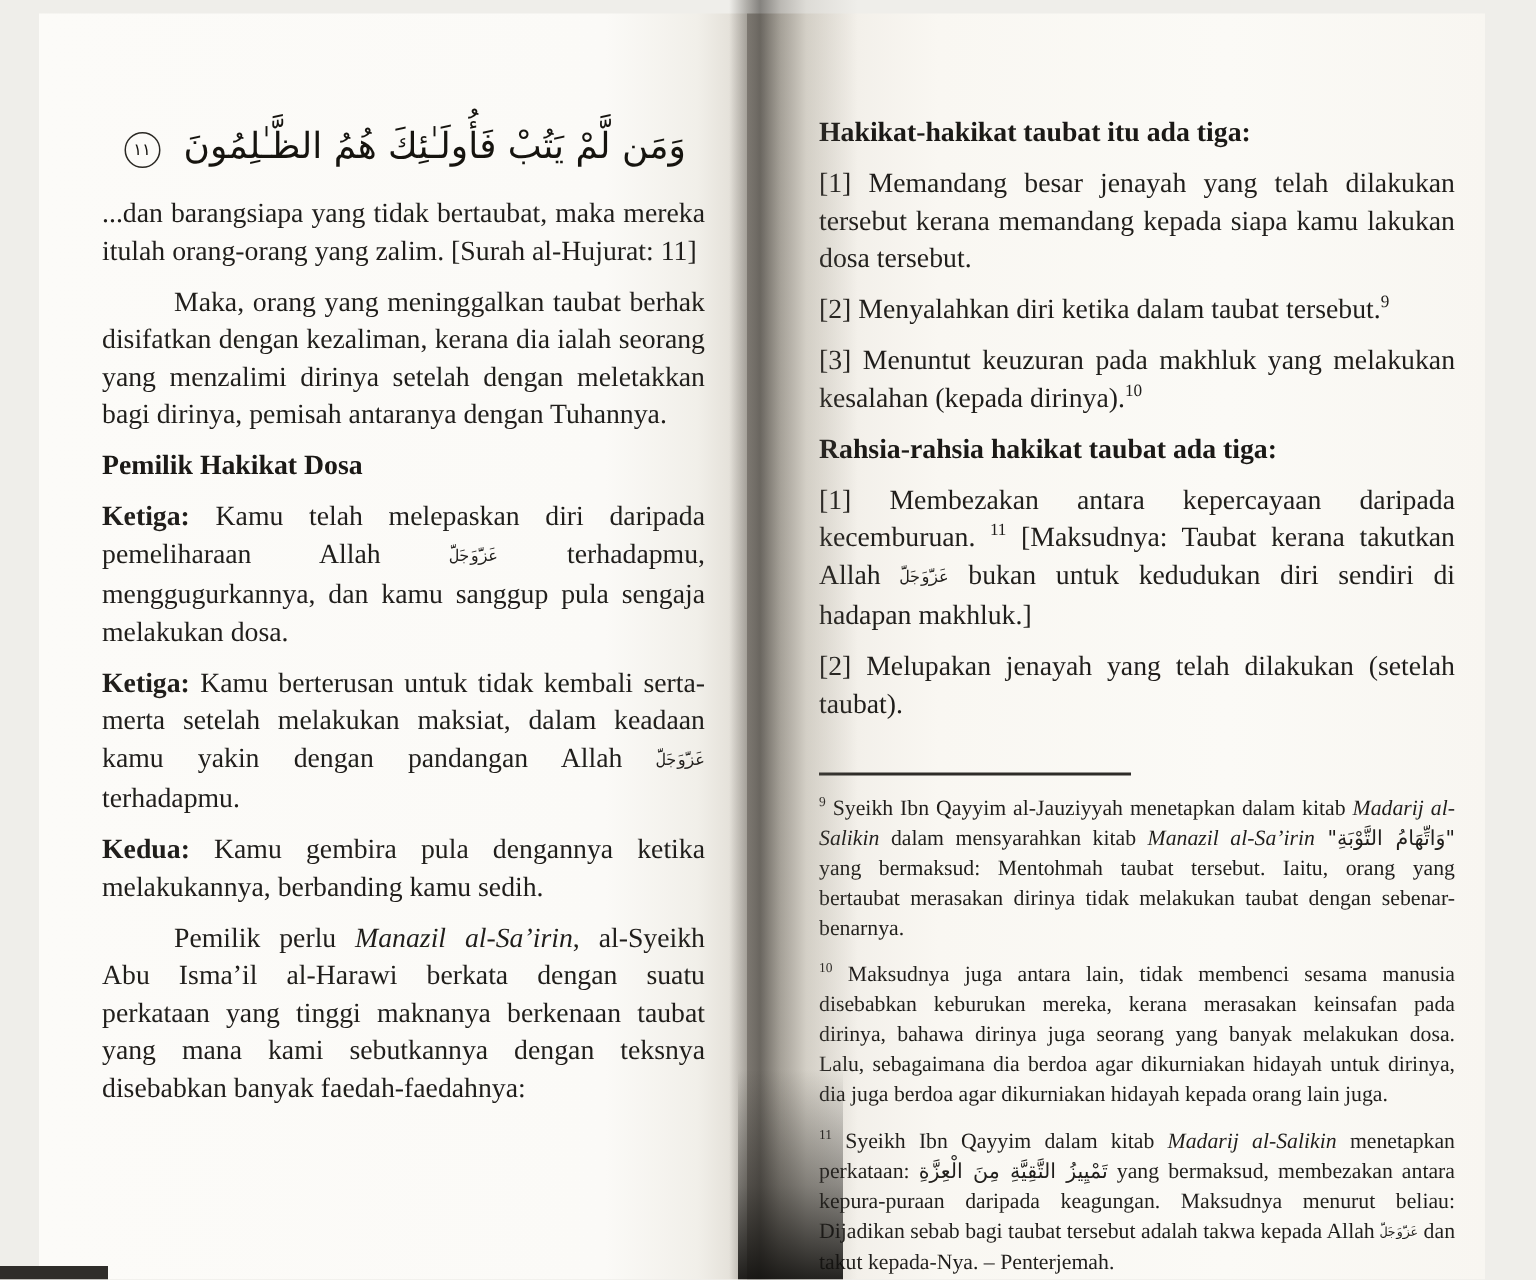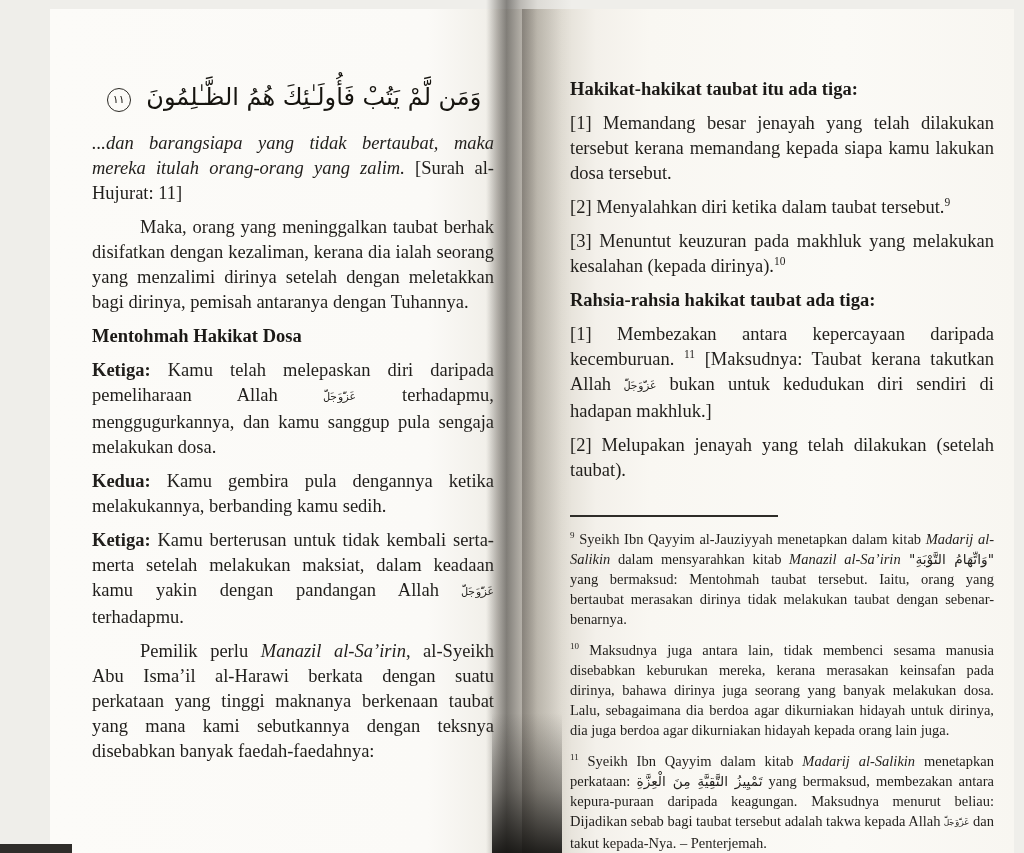--- a/index.html
+++ b/index.html
@@ -10,21 +10,21 @@
   
   .top-shade{position:absolute;top:0;left:0;right:0;height:30px;z-index:6;pointer-events:none;
     background:linear-gradient(#45433f 0%,#6b6undefined964 0%,#55534f 18%,rgba(150,148,142,.35) 60%,rgba(0,0,0,0) 100%);}
   .gutter-shadow{position:absolute;top:0;bottom:0;left:486px;width:86px;z-index:5;pointer-events:none;
     background:linear-gradient(90deg,rgba(0,0,0,0) 0%,rgba(70,66,60,.38) 14%,rgba(45,42,38,.55) 24%,rgba(90,85,78,.35) 40%,rgba(140,135,125,.18) 60%,rgba(0,0,0,0) 100%);}
   .gutter-bottom{position:absolute;left:492px;bottom:0;width:70px;height:140px;z-index:6;pointer-events:none;
     background:linear-gradient(rgba(0,0,0,0) 0%,rgba(30,28,25,.45) 55%,rgba(15,14,12,.9) 100%);}
   .corner-shade{position:absolute;left:0;bottom:0;width:72px;height:9px;background:#2f2d2a;z-index:6;}
 
   
-  .page{position:absolute;top:9px;height:844px;margin-left:24px;}
+  .page{position:absolute;top:9px;height:844px;}
   .page-left{left:26px;width:472px;
     background:linear-gradient(90deg,#fcfbf8 0%,#fbfaf7 80%,#f1efe9 93%,#dedad2 100%);}
   .page-right{left:498px;width:492px;
     background:linear-gradient(90deg,#9d9890 0%,#c4bfb5 3%,#e3dfd6 8%,#f3f0ea 15%,#f9f7f2 26%,#fbfaf6 65%,#f8f6f1 100%);}
 
   .content{position:absolute;top:0;text-align:justify;}
   .content-l{left:42px;right:28px;padding-top:68px;}
   .content-r{left:48px;right:20px;padding-top:60px;}
 
   .body-text{font-size:18.5px;line-height:25px;margin:0 0 9px;}
@@ -49,32 +49,32 @@
 <div class="scene">
 
   <div class="page page-left">
     <div class="content content-l">
 
       <div class="arabic-verse">
         <span>وَمَن لَّمْ يَتُبْ فَأُولَـٰئِكَ هُمُ الظَّـٰلِمُونَ</span>
         <span class="ayah-marker"><span>١١</span></span>
       </div>
 
-      <p class="body-text"><span style="font-style: italic;">...dan barangsiapa yang tidak bertaubat, maka mereka itulah orang-orang yang zalim. </span><span>[Surah al-Hujurat: 11]</span></p>
+      <p class="body-text"><span style="">...dan barangsiapa yang tidak bertaubat, maka mereka itulah orang-orang yang zalim. </span><span>[Surah al-Hujurat: 11]</span></p>
 
       <p class="body-text indent">Maka, orang yang meninggalkan taubat berhak disifatkan dengan kezaliman, kerana dia ialah seorang yang menzalimi dirinya setelah dengan meletakkan bagi dirinya, pemisah antaranya dengan Tuhannya.</p>
 
-      <div class="heading">Mentohmah Hakikat Dosa</div>
+      <div class="heading">Pemilik Hakikat Dosa</div>
 
 
       <p class="body-text"><span style="font-weight: bold;">Ketiga: </span><span>Kamu telah melepaskan diri daripada pemeliharaan Allah </span><span class="seg-orn">عَزَّوَجَلَّ</span><span> terhadapmu, menggugurkannya, dan kamu sanggup pula sengaja melakukan dosa.</span></p>
 
+      <p class="body-text"><span style="font-weight: bold;">Ketiga: </span><span>Kamu berterusan untuk tidak kembali serta-merta setelah melakukan maksiat, dalam keadaan kamu yakin dengan pandangan Allah </span><span class="seg-orn">عَزَّوَجَلَّ</span><span> terhadapmu.</span></p>
+
       <p class="body-text"><span style="font-weight: bold;">Kedua: </span><span>Kamu gembira pula dengannya ketika melakukannya, berbanding kamu sedih.</span></p>
-
-      <p class="body-text"><span style="font-weight: bold;">Ketiga: </span><span>Kamu berterusan untuk tidak kembali serta-merta setelah melakukan maksiat, dalam keadaan kamu yakin dengan pandangan Allah </span><span class="seg-orn">عَزَّوَجَلَّ</span><span> terhadapmu.</span></p>
 
       <p class="body-text indent"><span>Pemilik perlu </span><span style="font-style: italic;">Manazil al-Sa’irin</span><span>, al-Syeikh Abu Isma’il al-Harawi berkata dengan suatu perkataan yang tinggi maknanya berkenaan taubat yang mana kami sebutkannya dengan teksnya disebabkan banyak faedah-faedahnya:</span></p>
 
     </div>
   </div>
 
   <div class="page page-right">
     <div class="content content-r">
 
       <div class="heading">Hakikat-hakikat taubat itu ada tiga:</div>

